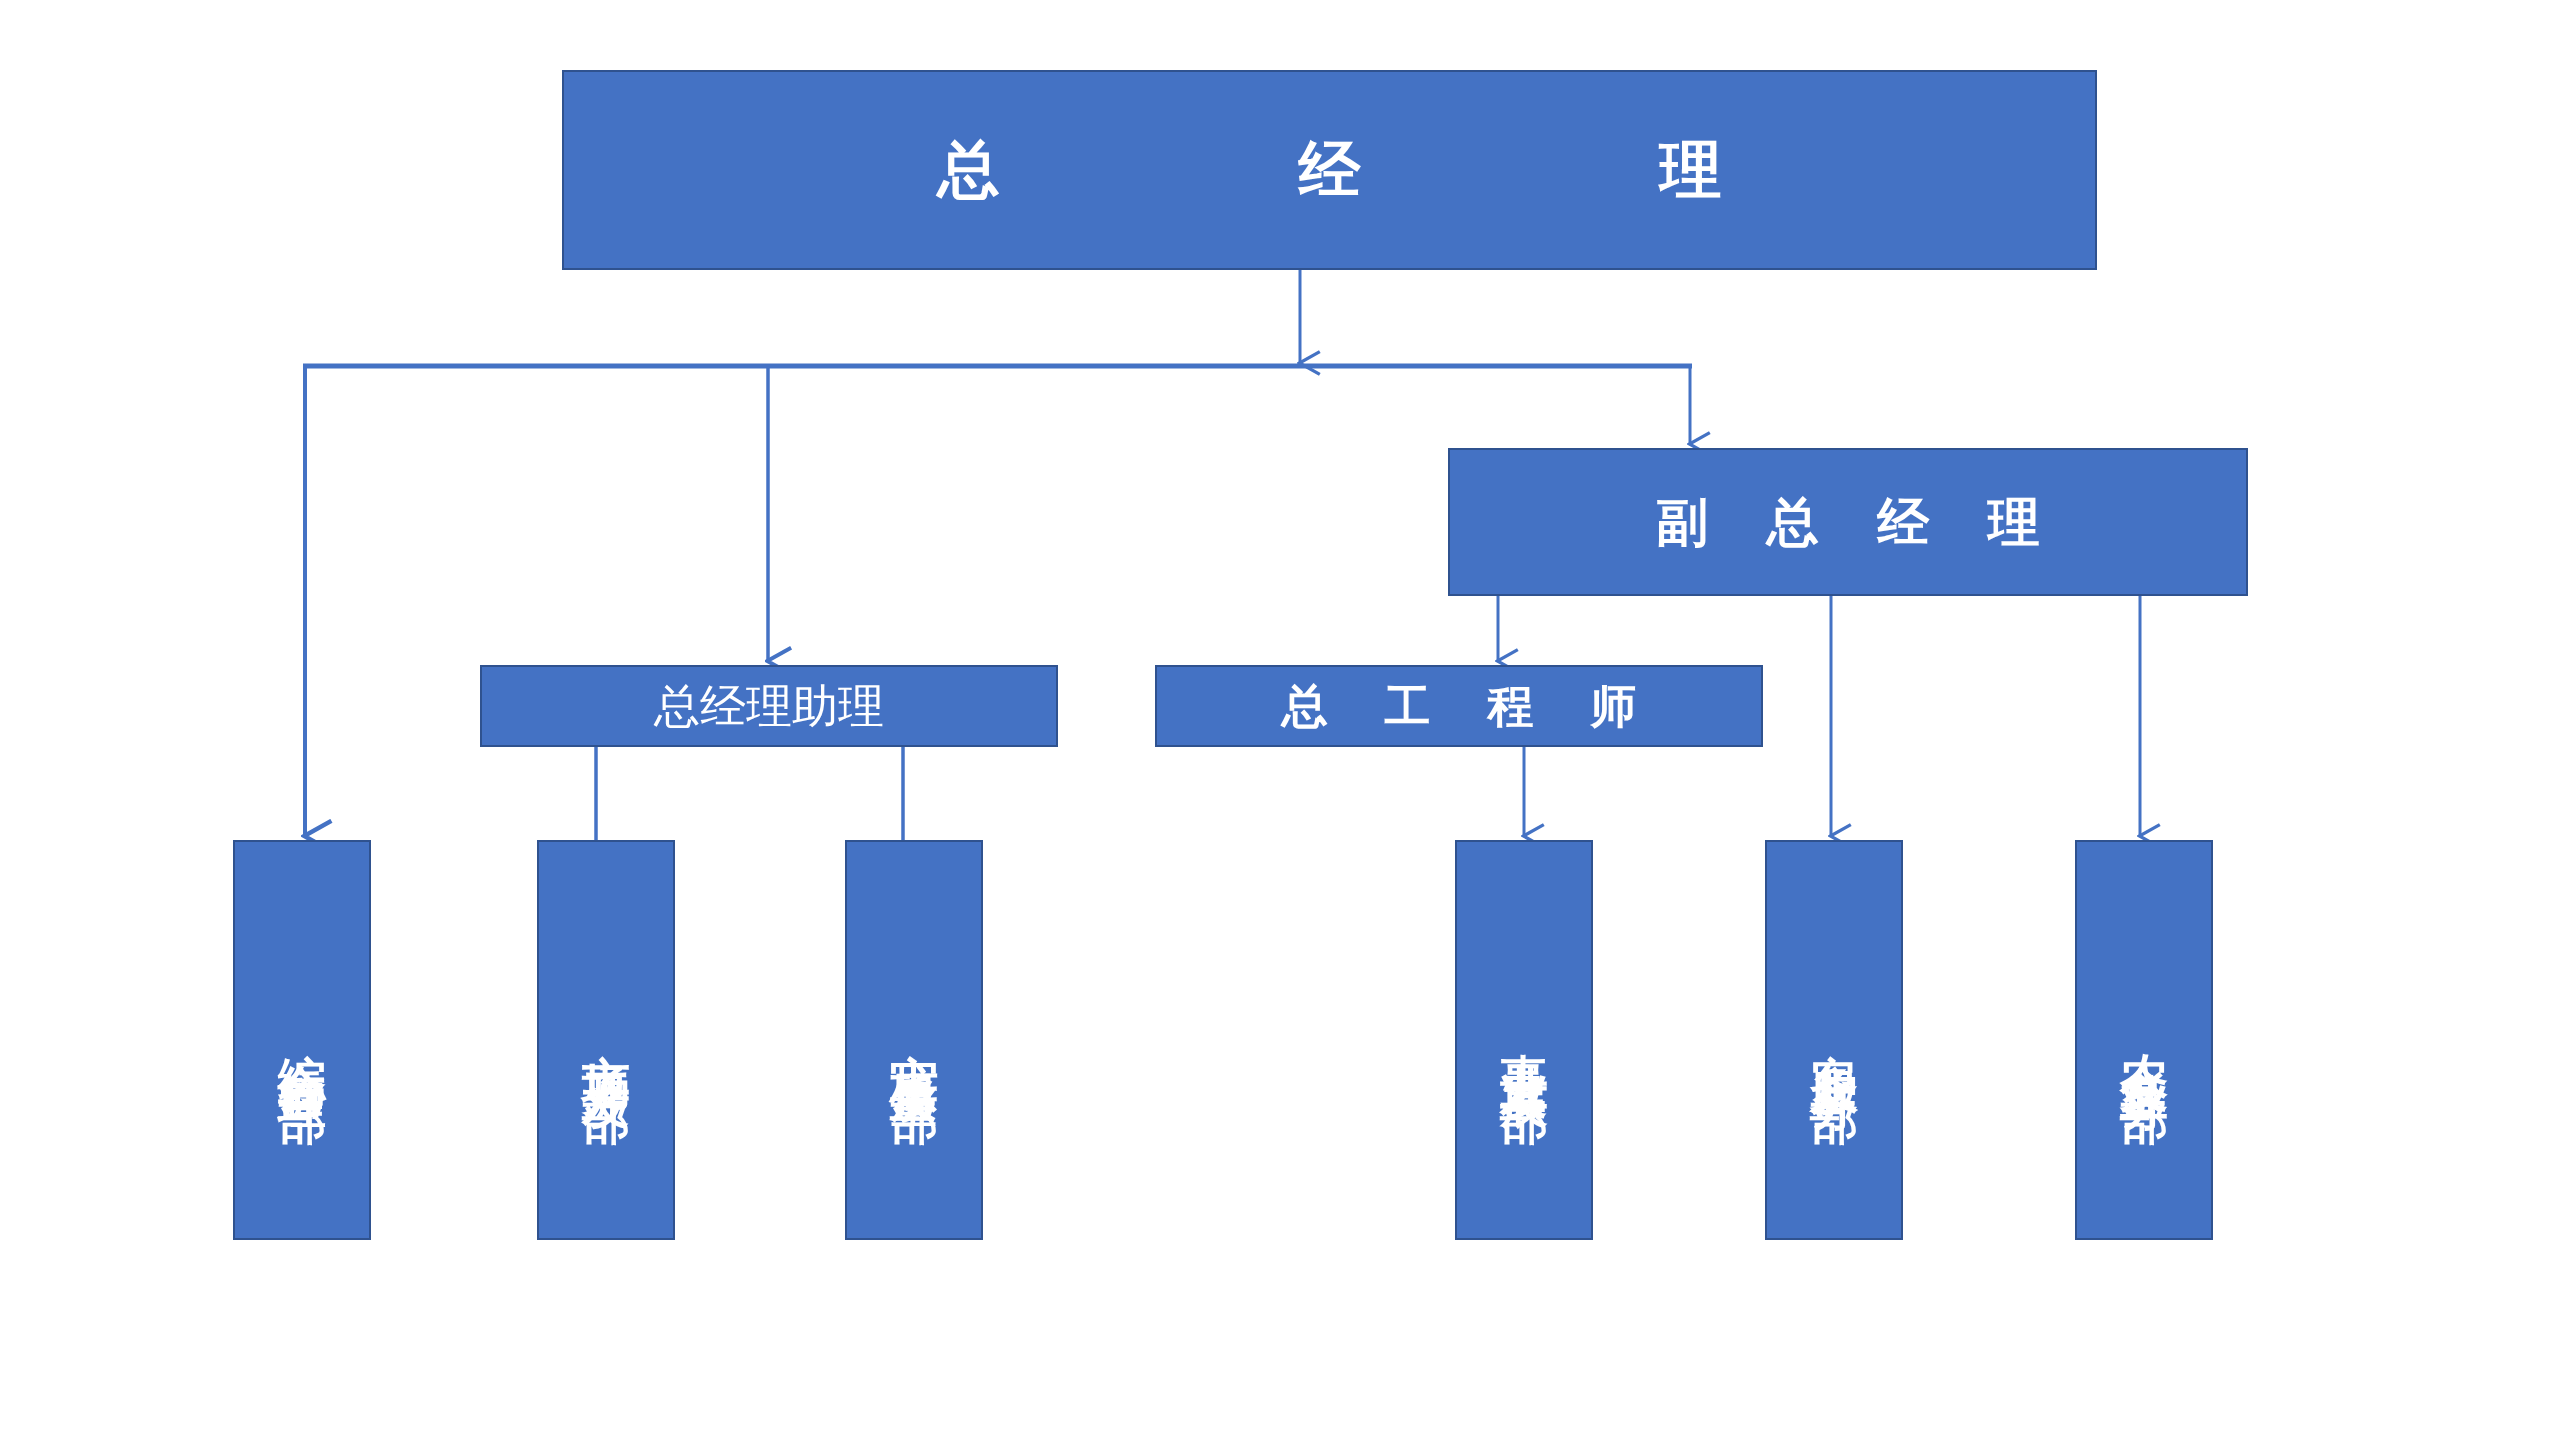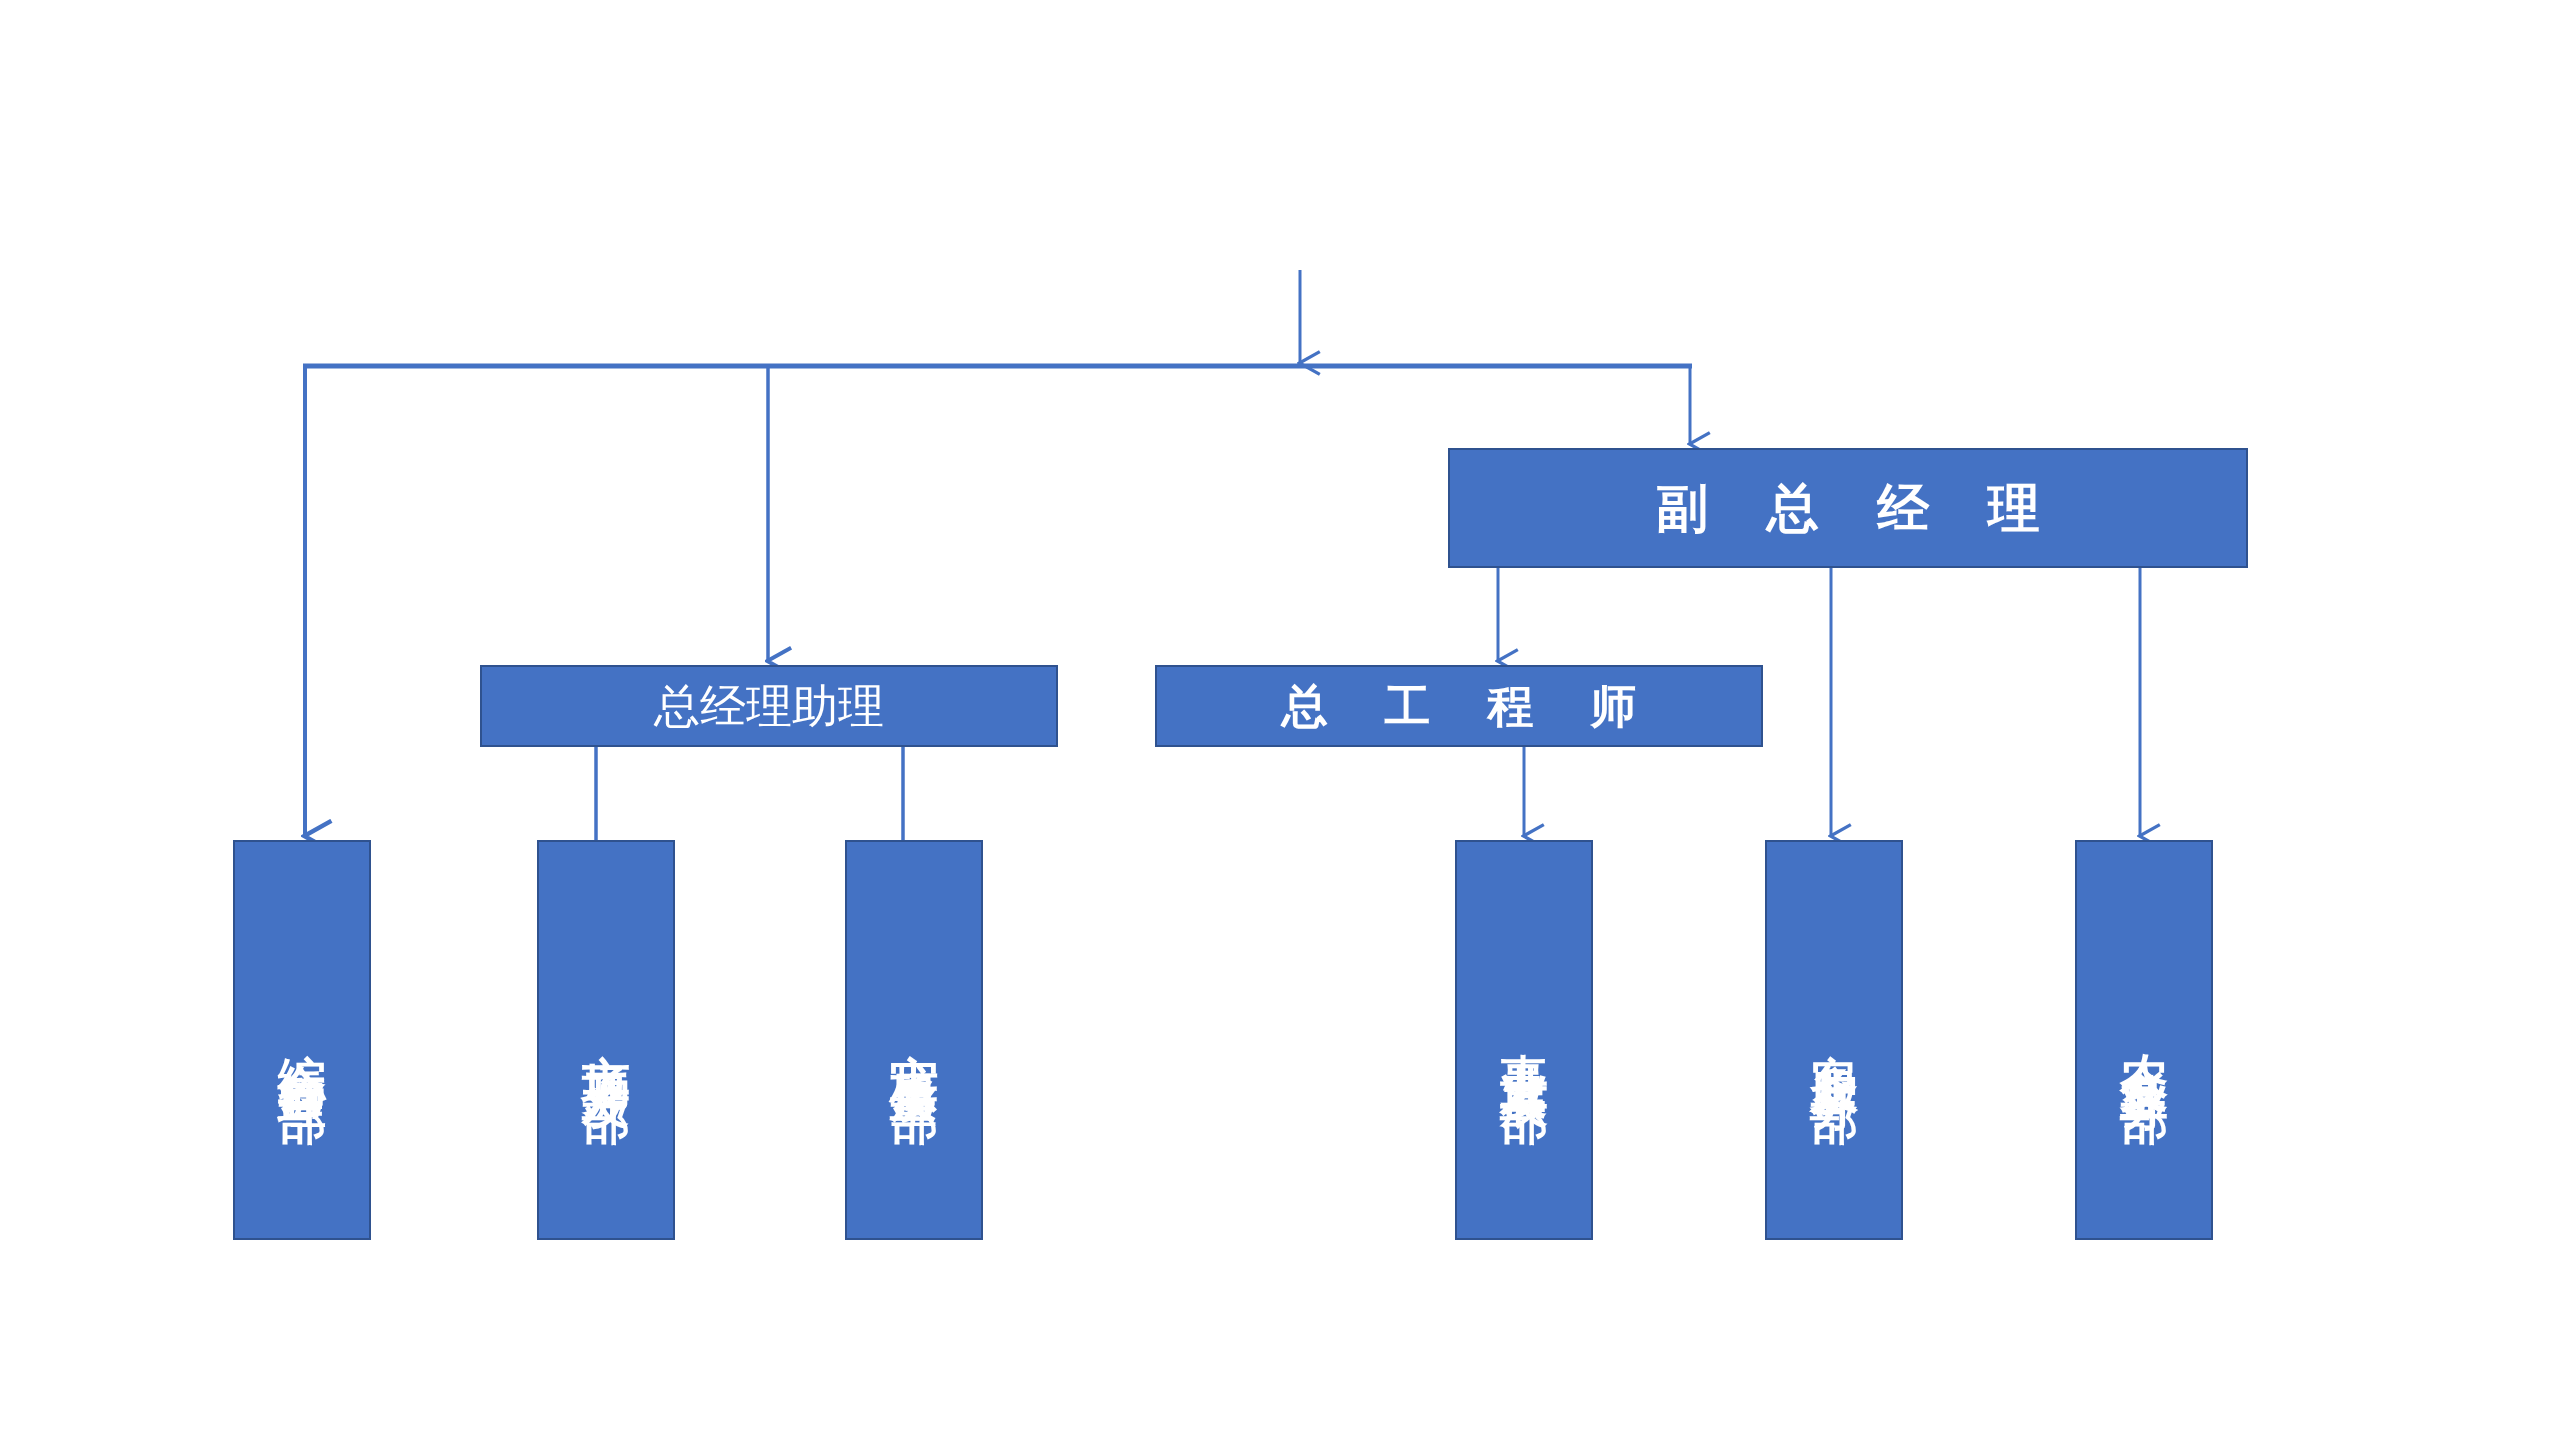--- a/index.html
+++ b/index.html
@@ -54,21 +54,21 @@
     font-size: 62px;
     font-weight: 700;
     letter-spacing: 46px;
     text-indent: 46px;
   }
   
   .node.level-deputy {
     left: 1448px;
     top: 448px;
     width: 800px;
-    height: 120px;
+    height: 148px;
   }
   .node.level-deputy .node-label {
     font-size: 52px;
     font-weight: 700;
     letter-spacing: 22px;
     text-indent: 22px;
   }
   
   .node.level-mid {
     height: 82px;
@@ -144,20 +144,23 @@
 
     <line x1="1498" y1="568" x2="1498" y2="661" stroke="#4472C4" stroke-width="3" marker-end="url(#arrowhead)"></line>
 
     <line x1="1831" y1="568" x2="1831" y2="836" stroke="#4472C4" stroke-width="3" marker-end="url(#arrowhead)"></line>
 
     <line x1="2140" y1="568" x2="2140" y2="836" stroke="#4472C4" stroke-width="3" marker-end="url(#arrowhead)"></line>
 
     <line x1="1524" y1="747" x2="1524" y2="836" stroke="#4472C4" stroke-width="3" marker-end="url(#arrowhead)"></line>
   </svg>
 
+  <div class="node level-top">
+    <span class="node-label">总    经    理</span>
+  </div>
 
   <div class="node level-deputy">
     <span class="node-label">副 总 经 理</span>
   </div>
 
   <div class="node level-mid chief-engineer">
     <span class="node-label">总 工 程 师</span>
   </div>
 
   <div class="node level-mid assistant">

